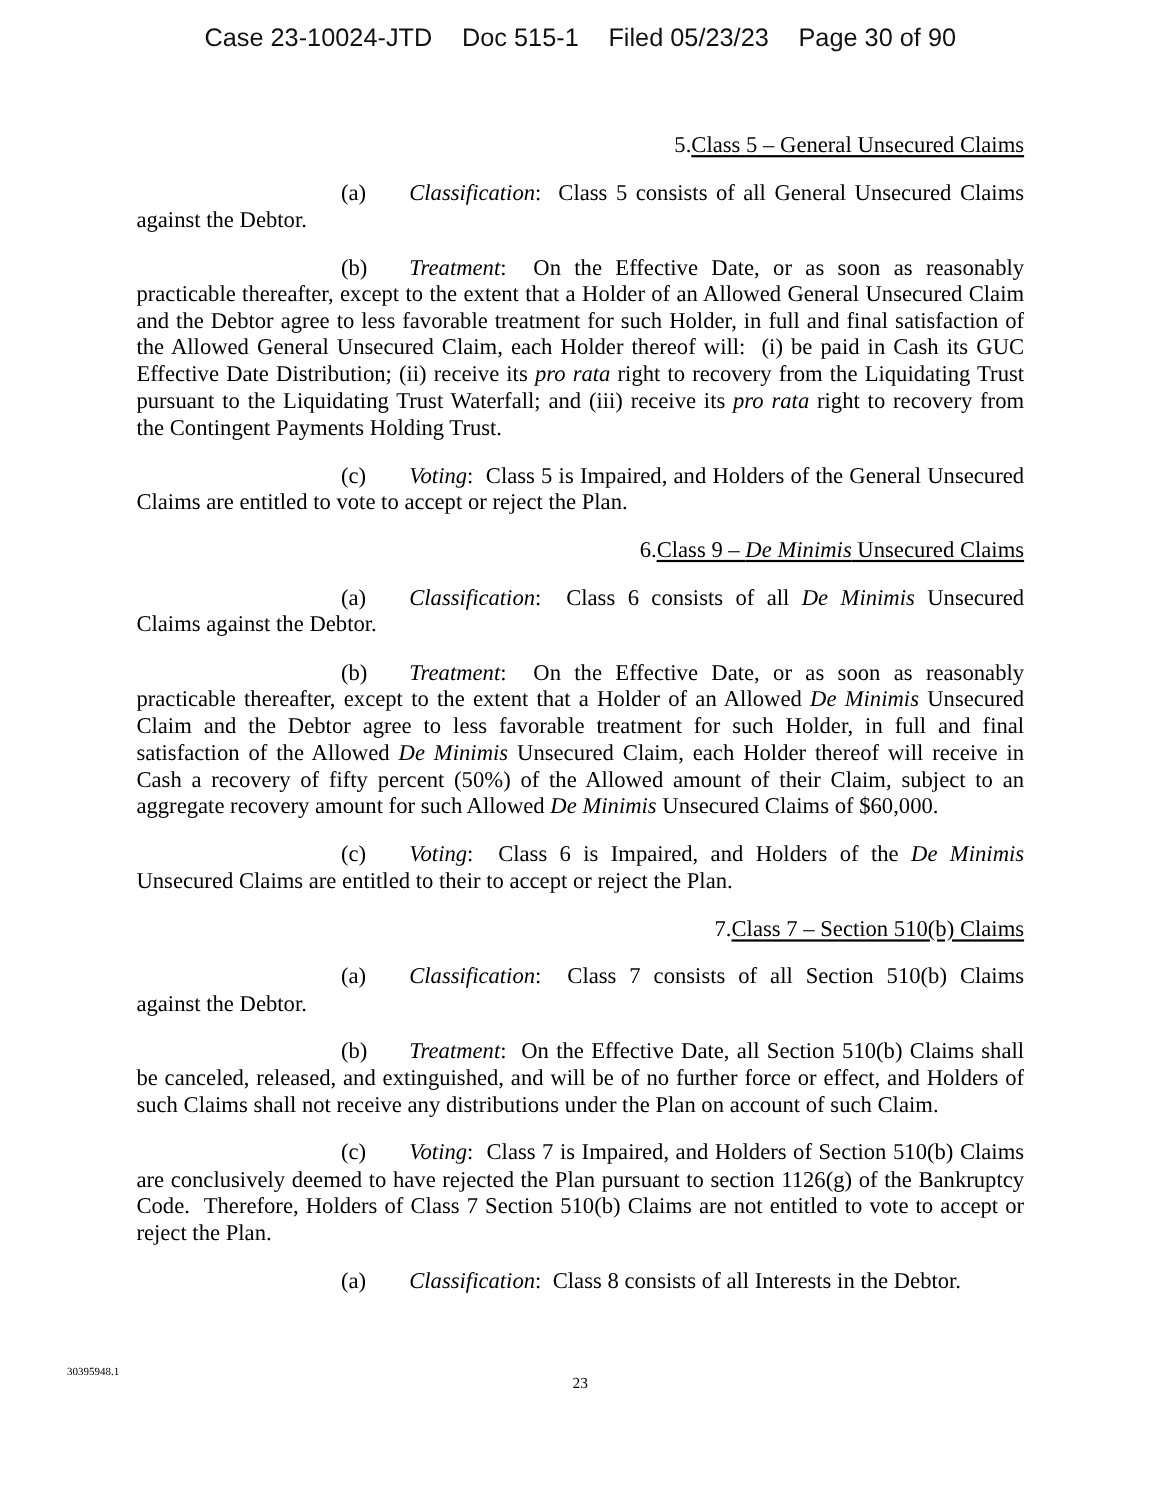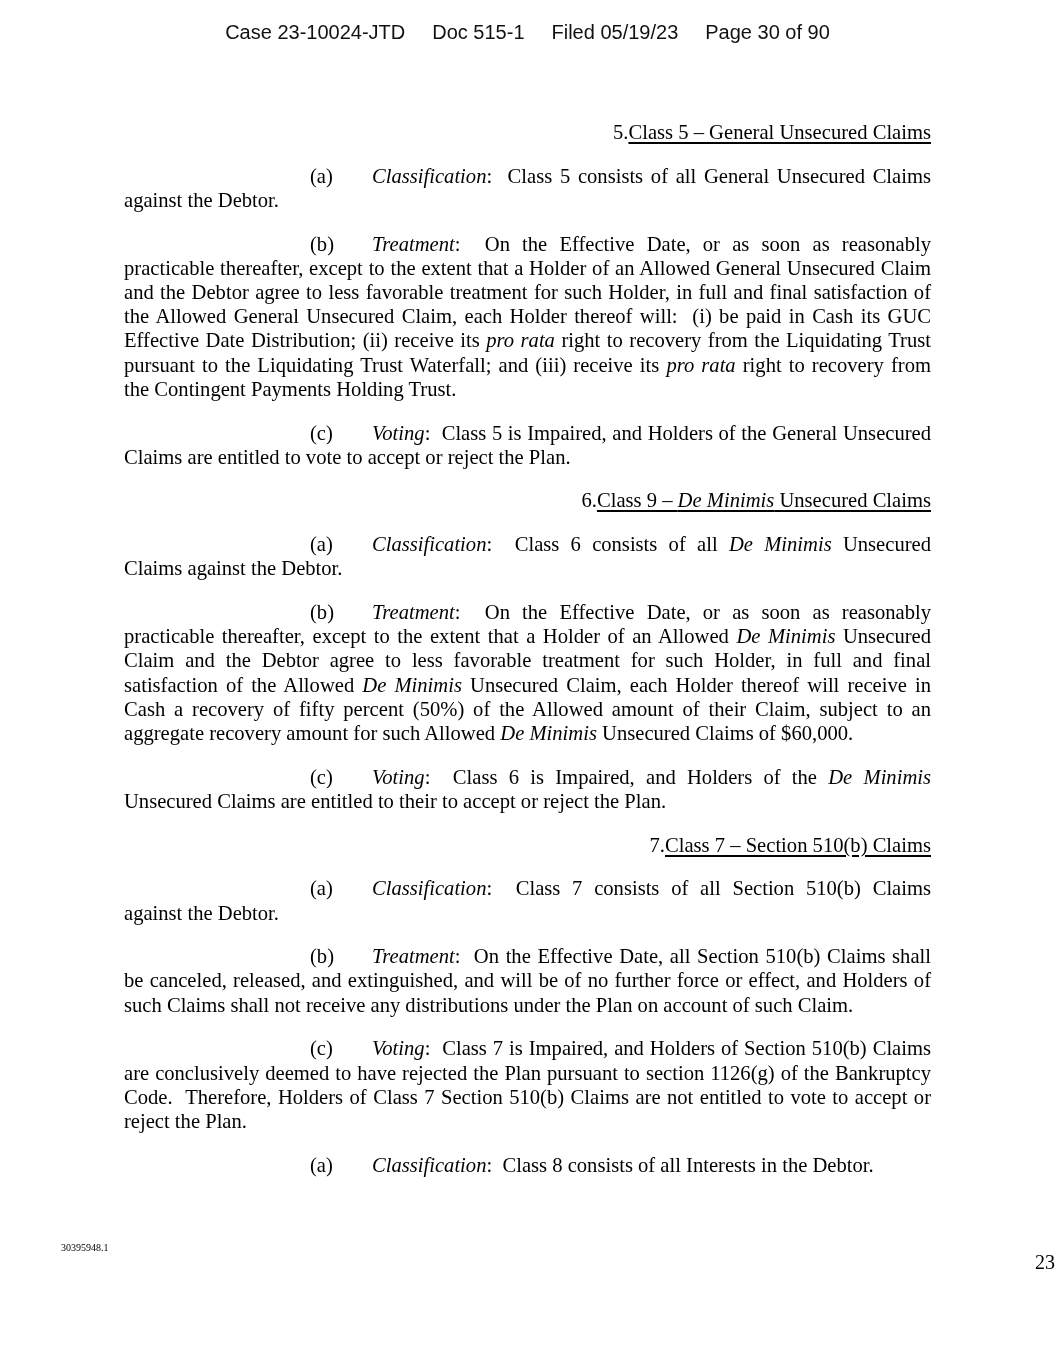--- a/index.html
+++ b/index.html
@@ -18,21 +18,21 @@
   }
   .stamp {
     position: absolute;
     top: 21px;
     left: 0;
     right: 0;
     display: flex;
     justify-content: center;
     gap: 27px;
     font-family: "Liberation Sans", "DejaVu Sans", sans-serif;
-    font-size: 20px;
+    font-size: 23px;
     color: #111111;
     white-space: nowrap;
   }
   .content {
     position: absolute;
     top: 120px;
     left: 124px;
     width: 807px;
     font-size: 20.6px;
     line-height: 24.2px;
@@ -69,33 +69,33 @@
     position: absolute;
     left: 61px;
     top: 1242px;
     font-size: 10px;
   }
   .footer-pagenum {
     position: absolute;
     left: 0;
     right: 0;
     top: 1251px;
-    text-align: right;
-    font-size: 20px;
+    text-align: center;
+    font-size: 14px;
   }
 </style>
 </head>
 <body>
 
 <div class="page">
 
   <div class="stamp">
     <span>Case 23-10024-JTD</span>
     <span>Doc 515-1</span>
-    <span>Filed 05/19/23</span>
+    <span>Filed 05/23/23</span>
     <span>Page 30 of 90</span>
   </div>
 
   <div class="content">
 
     <div class="sec-heading">
       <span class="sec-num">5.</span><span class="sec-title"><span>Class 5 – General Unsecured Claims</span></span>
     </div>
     <div class="para">
       <span class="marker">(a)</span><span><span class="it">Classification</span><span>:&nbsp; Class 5 consists of all General Unsecured Claims against the Debtor.</span></span>

